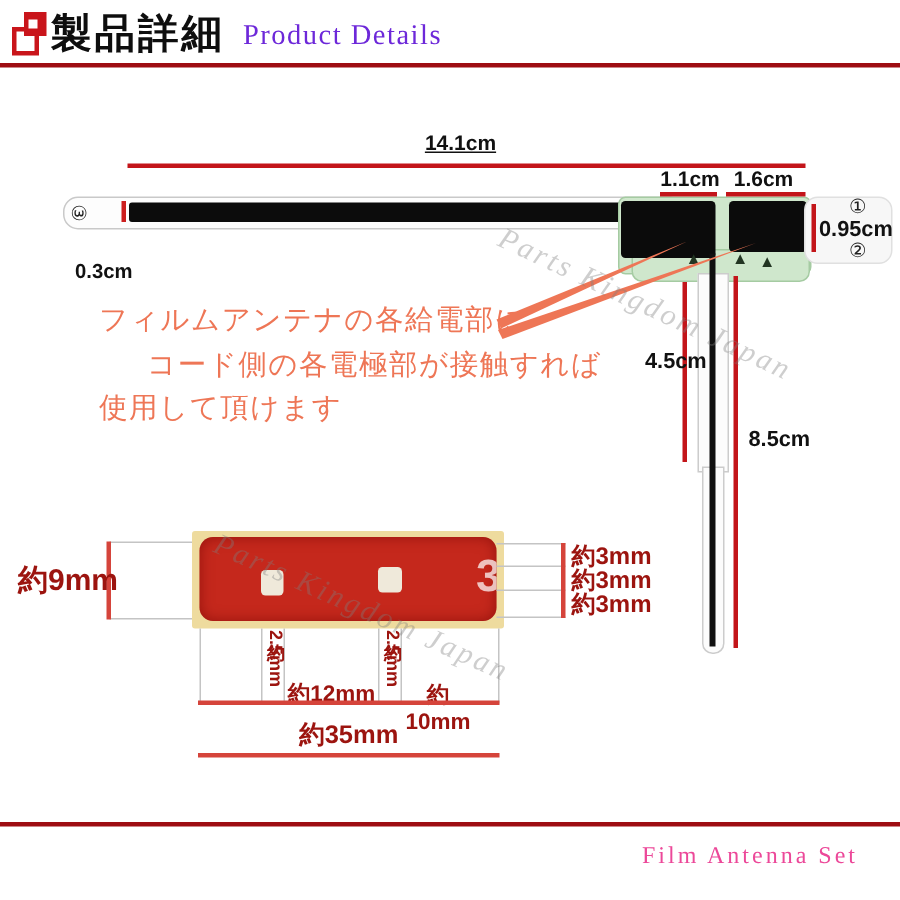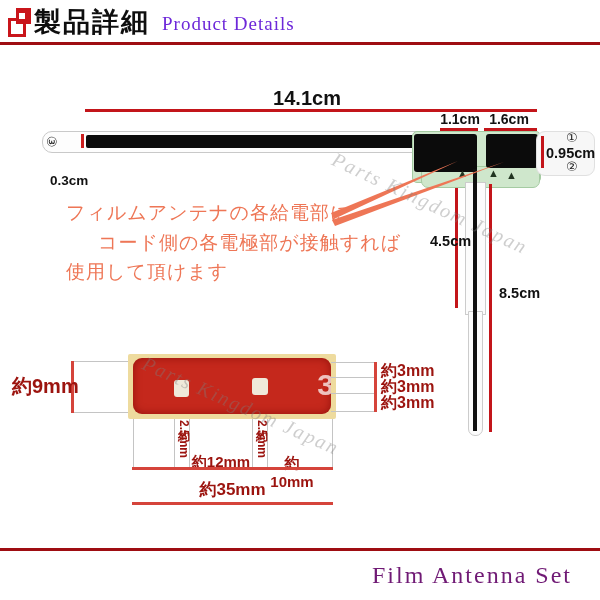--- a/index.html
+++ b/index.html
@@ -31,21 +31,21 @@
       <div class="abs" style="left:0;top:10px;width:12px;height:13px;border:3px solid #c9151b;"></div>
       <div class="abs" style="left:8px;top:0;width:15px;height:16px;background:#c9151b;"></div>
       <div class="abs" style="left:11px;top:5px;width:6px;height:6px;background:#fff;"></div>
     </div>
     <div class="abs bold" style="left:34px;top:4px;font-size:27px;letter-spacing:2px;color:#0e0e0e;">製品詳細</div>
     <div class="abs serif" style="left:162px;top:13px;font-size:19px;letter-spacing:1px;color:#6d28d9;">Product Details</div>
     <div class="abs accentbar" style="left:0;top:42px;width:600px;height:3px;"></div>
   </div>
 
   <div class="abs mline" style="left:85px;top:109px;width:452px;height:3px;"></div>
-  <div class="abs bold ctr" style="left:257px;top:87px;width:100px;font-size:20px;">14.1cm</div>
+  <div class="abs bold ctr" style="left:257px;top:87px;width:100px;font-size:14px;text-decoration:underline;">14.1cm</div>
 
   <div class="abs" style="left:42px;top:131px;width:406px;height:20px;background:#fdfdfd;border:1px solid #c9c9c9;border-radius:10px 3px 3px 10px;"></div>
   <div class="abs circd" style="left:46px;top:134px;transform:rotate(90deg);">③</div>
   <div class="abs" style="left:81px;top:134px;width:3px;height:14px;background:#cc1f1f;"></div>
   <div class="abs" style="left:86px;top:135px;width:357px;height:13px;background:#0c0c0c;border-radius:2px;"></div>
   <div class="abs bold" style="left:50px;top:149px;font-size:13.5px;margin-top:24px;">0.3cm</div>
 
   <div class="abs" style="left:412px;top:131px;width:127px;height:50px;background:var(--film_green);border:1px solid #a5cba2;border-radius:5px;"></div>
   <div class="abs" style="left:421px;top:166px;width:117px;height:20px;background:var(--film_green);border:1px solid #a5cba2;border-radius:7px;"></div>
   <div class="abs" style="left:414px;top:134px;width:63px;height:38px;background:#0b0b0b;border-radius:3px;"></div>
@@ -117,15 +117,15 @@
   <div class="abs dimlabel ctr" style="left:269px;top:454px;width:46px;font-size:15px;">約10mm</div>
 
   <div class="abs mline2" style="left:132px;top:467px;width:201px;height:3px;"></div>
   <div class="abs dimlabel ctr" style="left:132px;top:478px;width:201px;font-size:17px;">約35mm</div>
   <div class="abs mline2" style="left:132px;top:502px;width:201px;height:3px;"></div>
 
   <div class="abs wm" style="left:338px;top:148px;transform:rotate(25deg);">Parts Kingdom Japan</div>
   <div class="abs wm" style="left:148px;top:352px;transform:rotate(24deg);">Parts Kingdom Japan</div>
 
   <div class="abs accentbar" style="left:0;top:548px;width:600px;height:3px;"></div>
-  <div class="abs serif" style="right:28px;top:562px;font-size:24px;letter-spacing:2px;color:#701a75;">Film Antenna Set</div>
+  <div class="abs serif" style="right:28px;top:562px;font-size:16px;letter-spacing:2px;color:#ec4899;">Film Antenna Set</div>
 
 </div>
 
 </body></html>

